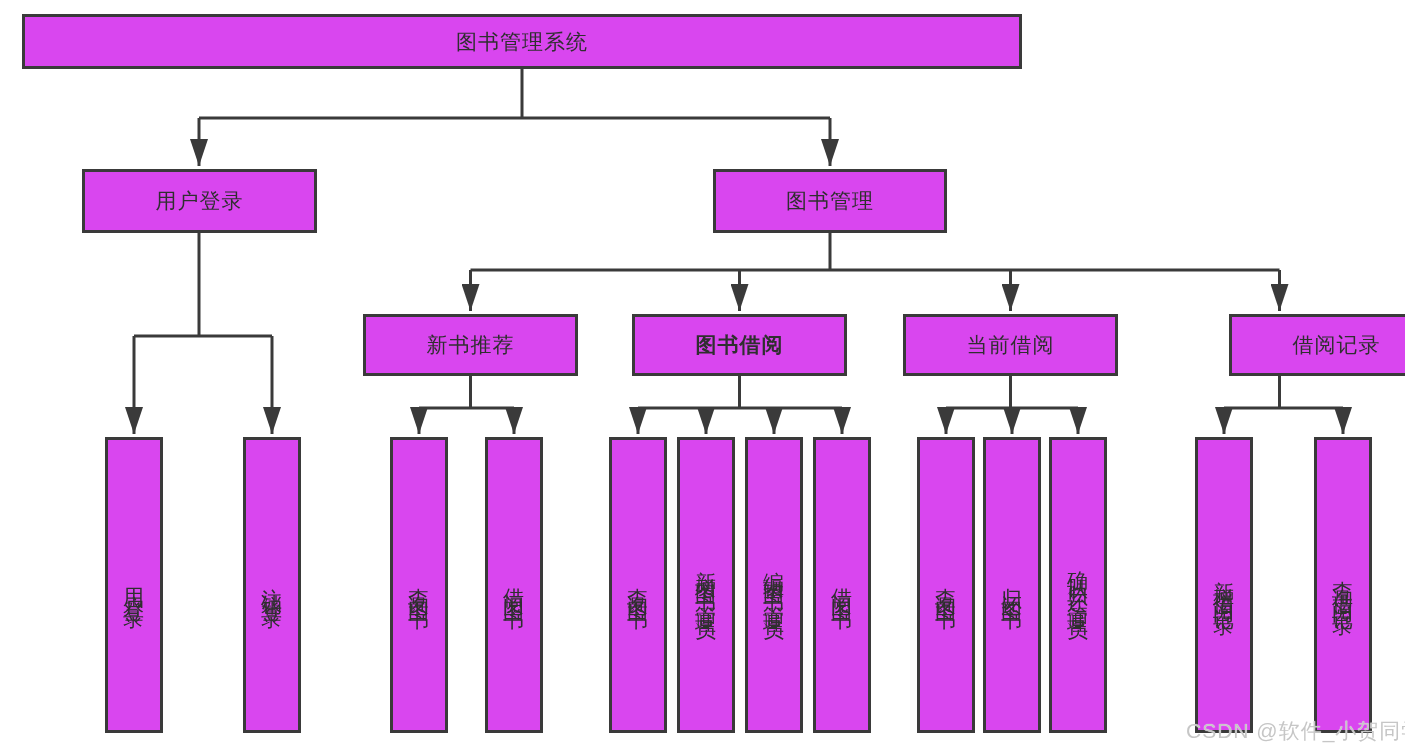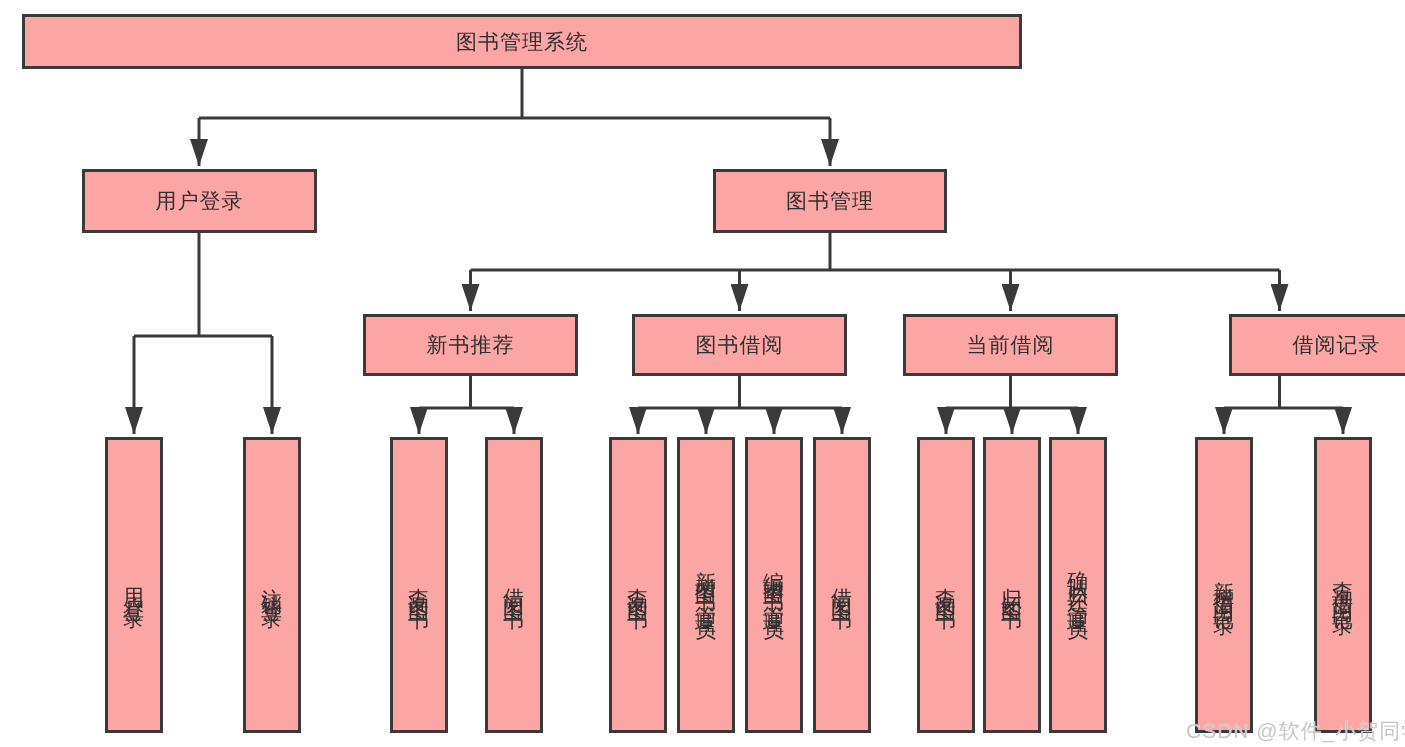--- a/index.html
+++ b/index.html
@@ -14,21 +14,21 @@
     position:relative;
     width:1405px;height:747px;
     background:var(--bg);
     overflow:hidden;
   }
   #wires{position:absolute;left:0;top:0;width:1405px;height:747px;pointer-events:none;}
   .node{
     position:absolute;
     box-sizing:border-box;
     border:3px solid var(--line);
-    background:#fca5a5;
+    background:#d946ef;
     display:flex;align-items:center;justify-content:center;
     color:var(--text);
   }
   .hbox{font-size:21px;letter-spacing:1px;}
   .vbox{top:437px;height:296px;width:58px;}
   .vtext{
     writing-mode:vertical-rl;
     text-orientation:mixed;
     font-size:21px;
     letter-spacing:7px;
@@ -102,21 +102,21 @@
   <div class="node hbox" style="left:82px;top:169px;width:235px;height:64px;">
     <span>用户登录</span>
   </div>
   <div class="node hbox" style="left:713px;top:169px;width:234px;height:64px;">
     <span>图书管理</span>
   </div>
 
   <div class="node hbox" style="left:363px;top:314px;width:215px;height:62px;">
     <span>新书推荐</span>
   </div>
-  <div class="node hbox" style="left:632px;top:314px;width:215px;height:62px;">
+  <div class="node hbox" style="left:632px;top:314px;width:215px;height:62px;font-weight:bold;">
     <span>图书借阅</span>
   </div>
   <div class="node hbox" style="left:903px;top:314px;width:215px;height:62px;text-align:right;">
     <span>当前借阅</span>
   </div>
   <div class="node hbox" style="left:1229px;top:314px;width:215px;height:62px;">
     <span>借阅记录</span>
   </div>
 
   <div class="node vbox" style="left:105px;">

